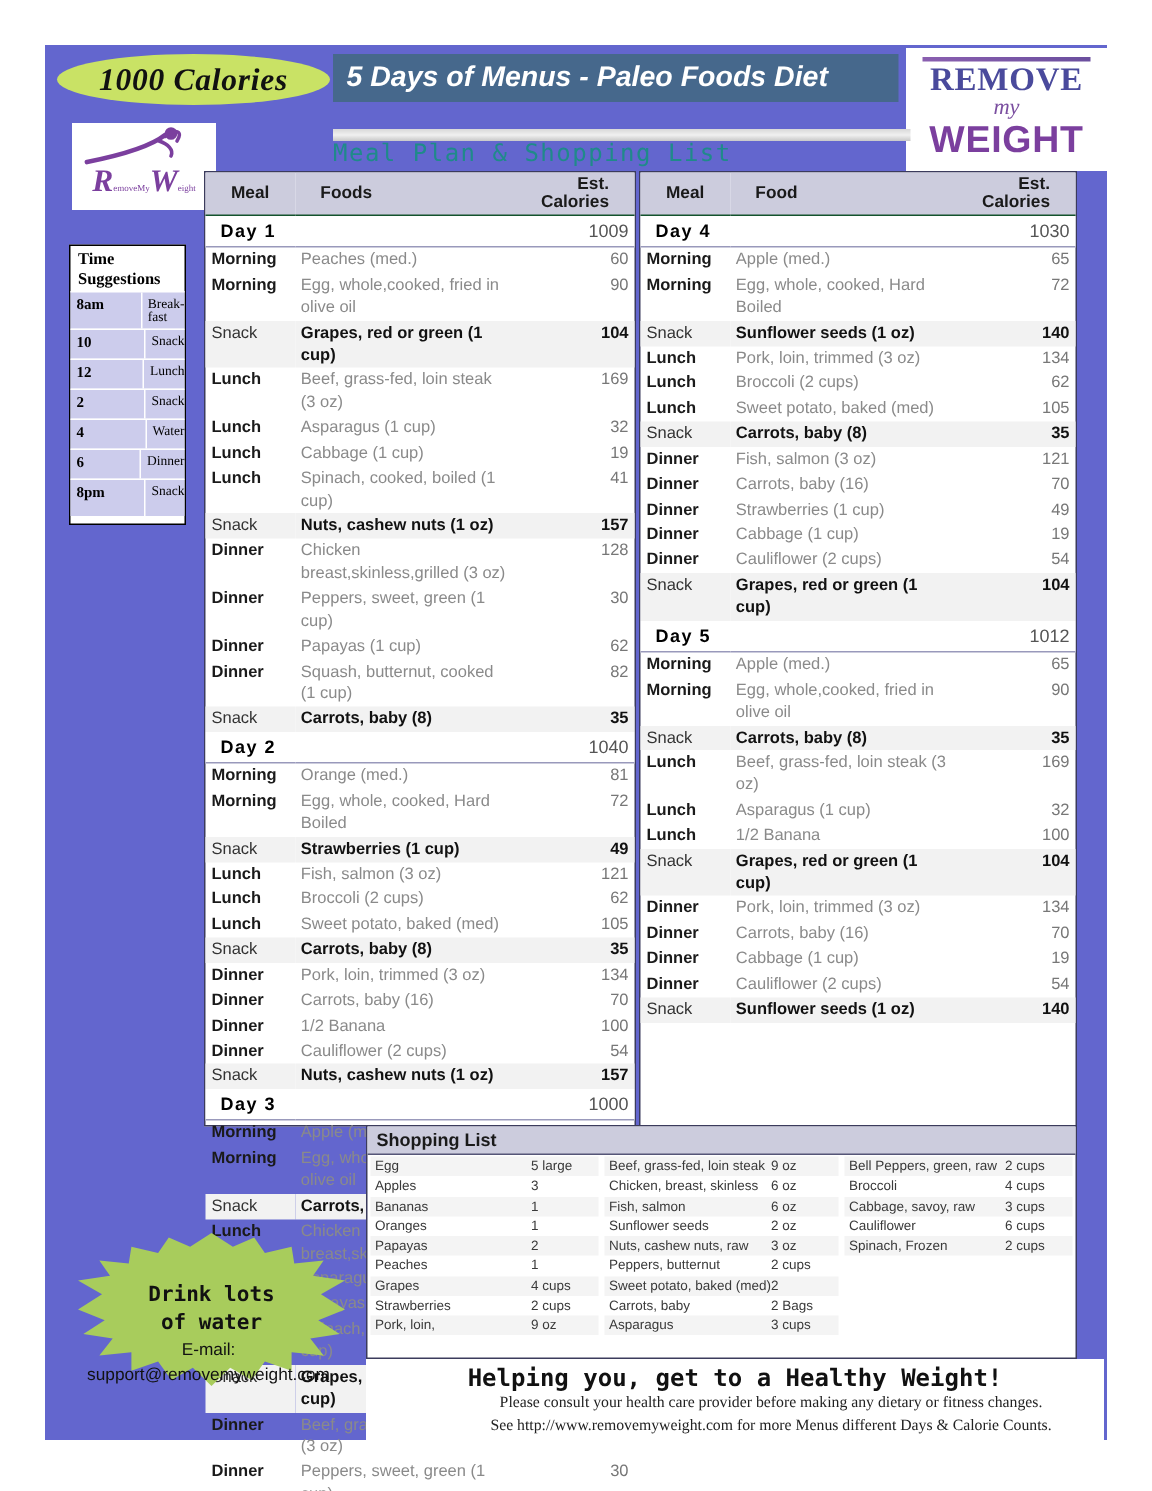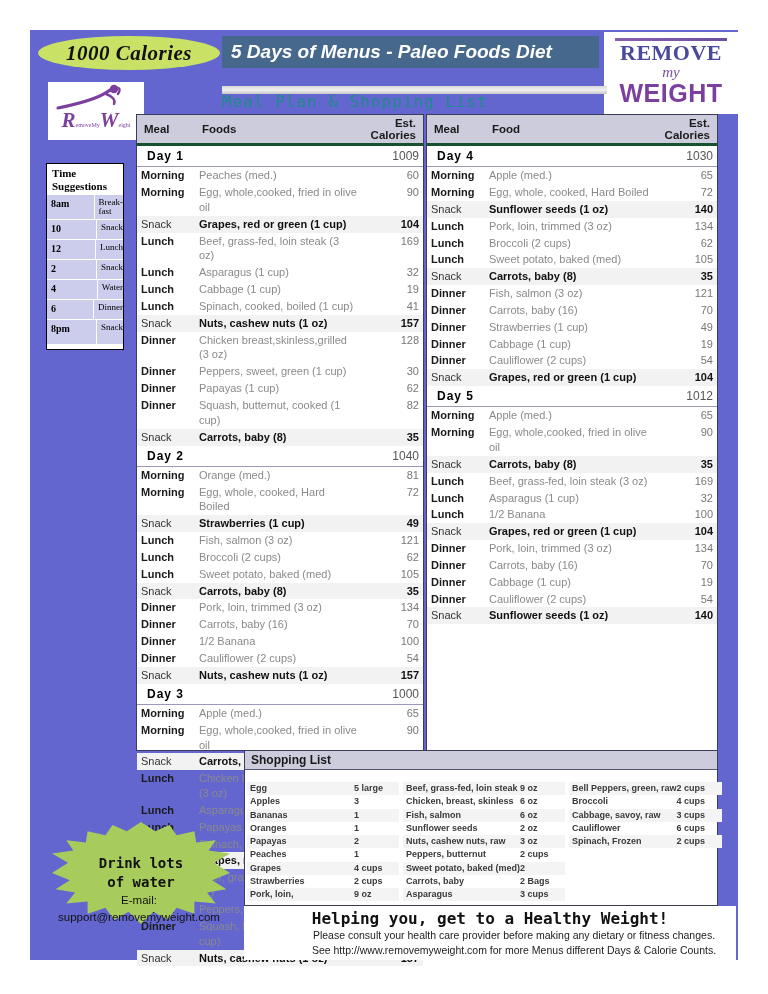--- a/index.html
+++ b/index.html
@@ -178,23 +178,23 @@
   }
   #menu-left  { left: 136px; top: 114px; width: 288px; height: 637px; }
   #menu-right { left: 426px; top: 114px; width: 292px; height: 637px; }
 
   table.mt { width: 100%; border-collapse: collapse; }
   table.mt th {
     background: #ccccdd;
     font-family: "Liberation Sans", sans-serif;
     font-size: 11.5px; font-weight: bold;
     color: #1a1a1a;
-    padding: 2px 7px;
+    padding: 2px 17px;
     text-align: left;
-    border-bottom: 3px solid #14532d;
+    border-bottom: 1px solid #14532d;
   }
   table.mt th.c-meal { width: 58px; }
   table.mt th.c-cal  { text-align: right; width: 62px; }
 
   table.mt td {
     font-family: "Liberation Sans", sans-serif;
     font-size: 11px;
     padding: 1px 4px;
     vertical-align: top;
     line-height: 1.35;
@@ -229,21 +229,21 @@
   }
   .shop-title {
     background: #ccccdd;
     font-family: "Liberation Sans", sans-serif;
     font-size: 12px; font-weight: bold;
     color: #1a1a1a;
     padding: 2px 6px;
     border-bottom: 1px solid #555577;
   }
   .shop-cols { display: flex; padding: 1px 0 0 0; }
-  .shop-col { flex: 1; padding: 11px 2px; font-weight: bold; }
+  .shop-col { flex: 1; padding: 0 2px; }
   .shop-col.c1 { flex: 0 0 156px; }
   .shop-col.c2 { flex: 0 0 160px; }
   .shop-col.c3 { flex: 1; }
   .shop-row {
     display: flex;
     font-family: "Liberation Sans", sans-serif;
     font-size: 9px;
     color: #3a3a3a;
     padding: 1px 3px;
     line-height: 1.25;
@@ -304,21 +304,21 @@
   }
   .foot-head {
     font-family: "DejaVu Sans Mono", monospace;
     font-size: 16px; font-weight: bold;
     color: #111111;
     padding-top: 3px;
     letter-spacing: 0px;
     white-space: nowrap;
   }
   .foot-line {
-    font-family: Liberation Sans, sans-serif;
+    font-family: Liberation Serif, serif;
     font-size: 10.5px;
     color: #222222;
     line-height: 1.45;
     white-space: nowrap;
     padding-left: 48px;
   }
 </style>
 </head>
 <body>
 

